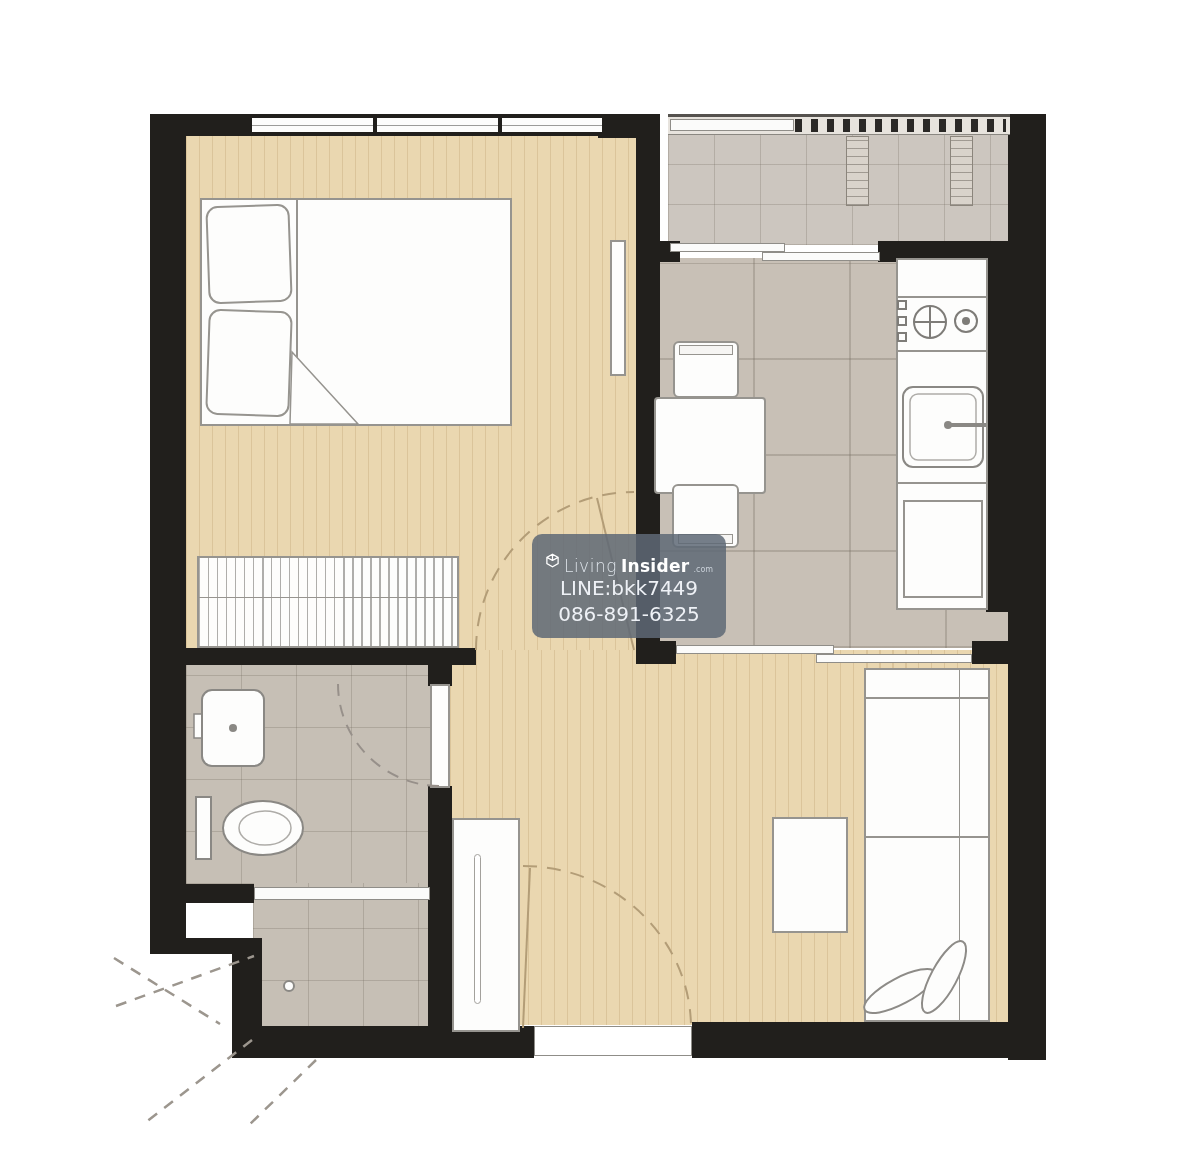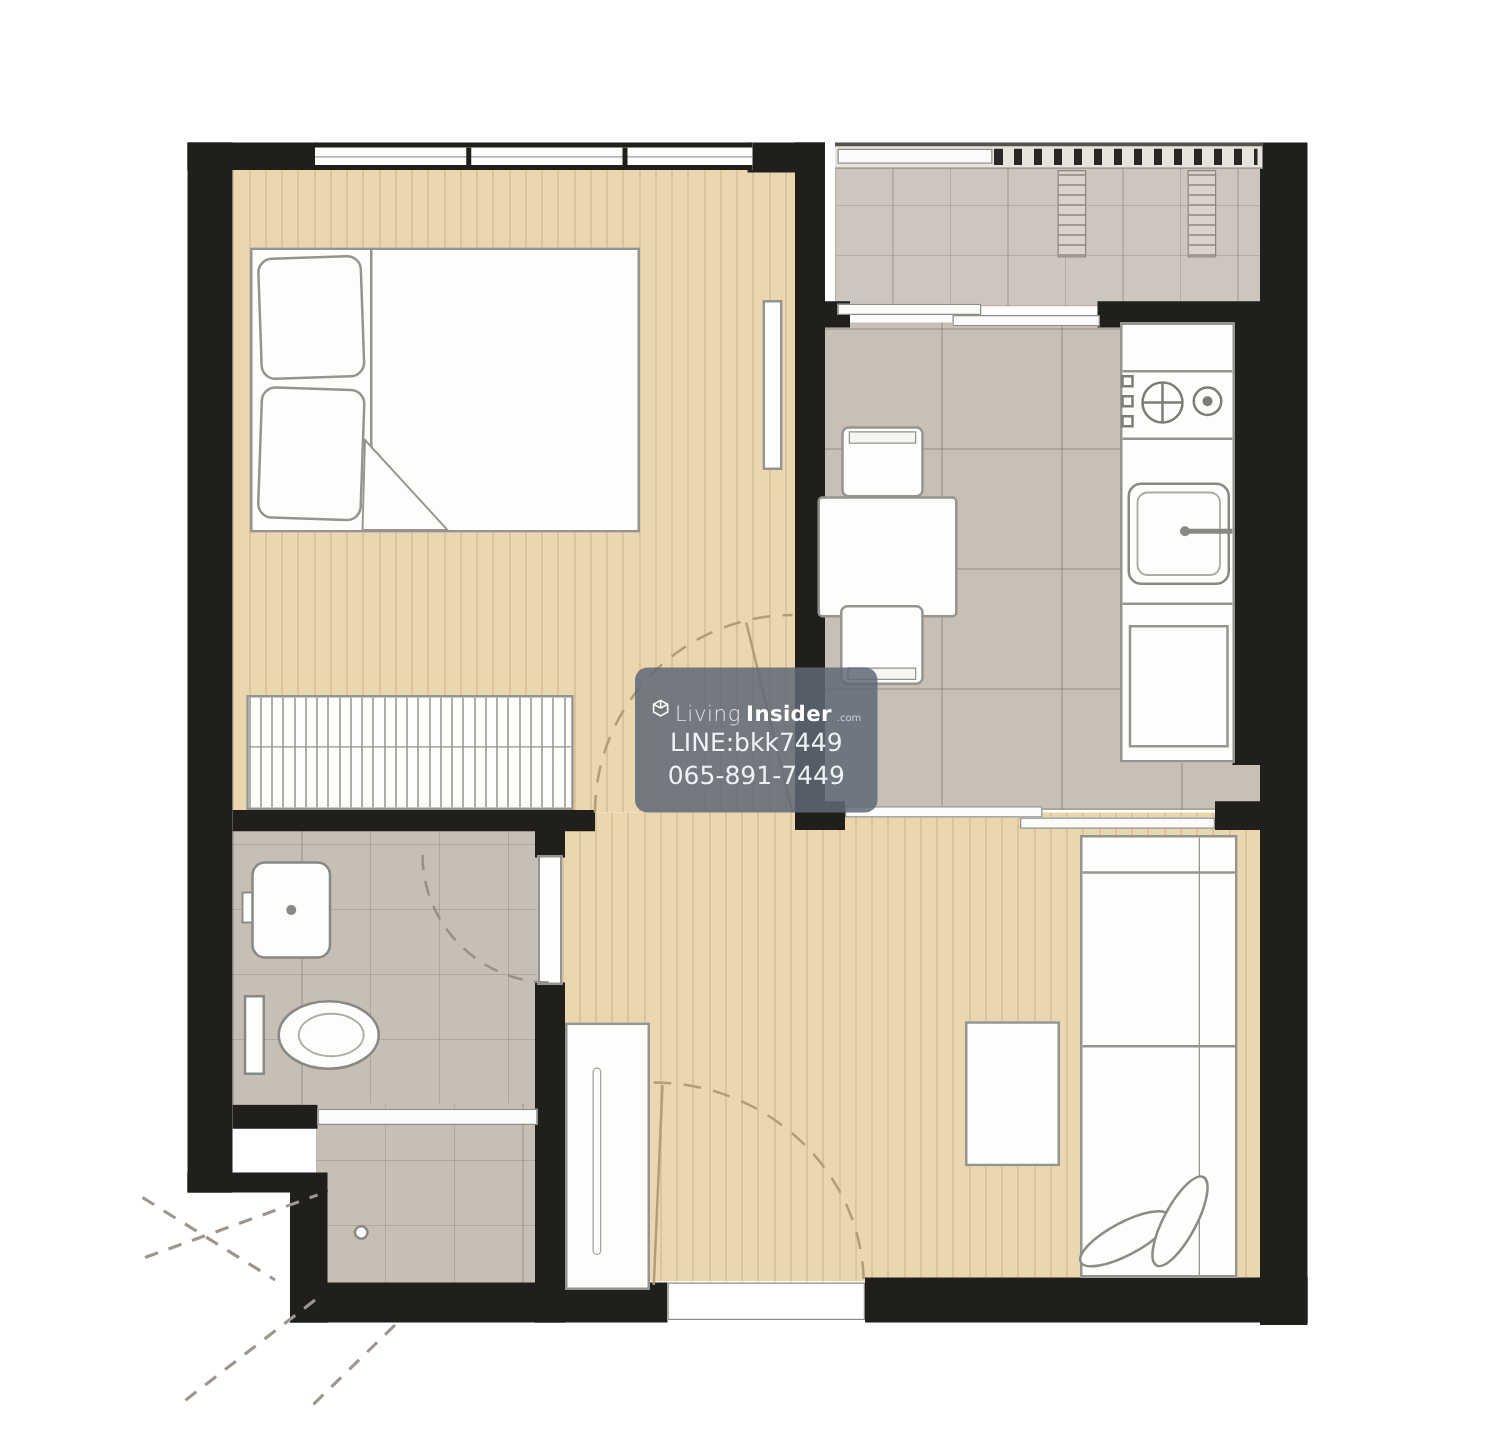--- a/index.html
+++ b/index.html
@@ -24,21 +24,21 @@
   .window{position:absolute;background:#fdfdfc;border-top:4px solid #211f1c;border-bottom:4px solid #211f1c;box-sizing:border-box;}
   .mullion{position:absolute;top:0;bottom:0;width:4px;background:#211f1c;}
   .glassline{position:absolute;left:0;right:0;top:50%;height:1px;background:#9c9c9a;}
   .railing{position:absolute;border-top:3px solid #55524e;border-bottom:1px solid #8a8781;box-sizing:border-box;background:#e7e3dd;}
   .balusters{position:absolute;background-image:repeating-linear-gradient(90deg,#2a2826 0 7px, transparent 7px 16px);}
   .rack{position:absolute;background-color:#d9d3cb;border:1.5px solid #8b857c;box-sizing:border-box;
         background-image:repeating-linear-gradient(0deg, rgba(90,84,76,.45) 0 1.5px, transparent 1.5px 8px);}
   .stripes{background-image:repeating-linear-gradient(90deg, rgba(110,108,104,.55) 0 1.5px, transparent 1.5px 9px);}
   .chairback{position:absolute;left:4px;right:4px;height:10px;border:1.5px solid #96948f;background:#f6f5f3;box-sizing:border-box;}
   svg.overlay{position:absolute;left:0;top:0;z-index:6;pointer-events:none;}
-  .watermark{position:absolute;left:508px;top:534px;width:194px;height:116px;z-index:9;
+  .watermark{position:absolute;left:532px;top:534px;width:194px;height:104px;z-index:9;
              background:rgba(94,104,118,0.85);border-radius:10px;color:#f2f5f8;
              display:flex;flex-direction:column;align-items:center;justify-content:center;gap:1px;}
   .wm-row1{display:flex;align-items:baseline;gap:4px;font-size:17px;line-height:1;}
   .wm-light{font-weight:300;color:#dde3e9;letter-spacing:.5px;}
   .wm-bold{font-weight:700;color:#ffffff;letter-spacing:.3px;margin-top:12px;}
   .wm-tld{font-size:8px;color:#c9d0d8;}
   .wm-line{font-size:20px;color:#eef1f6;line-height:1.25;}
   .z1{z-index:1}.z2{z-index:2}.z3{z-index:3}.z4{z-index:4}
 </style>
 </head>
@@ -190,16 +190,16 @@
   <div class="watermark">
     <div class="wm-row1">
       <svg width="15" height="15" viewBox="0 0 24 24" style="align-self:center;">
         <path d="M12 2 L21 7 L21 17 L12 22 L3 17 L3 7 Z M12 2 L12 12 M3 7 L12 12 M21 7 L12 12" fill="none" stroke="#ffffff" stroke-width="2"></path>
       </svg>
       <span class="wm-light">Living</span>
         <span class="wm-bold">Insider</span>
         <span class="wm-tld">.com</span>
     </div>
     <div class="wm-line">LINE:bkk7449</div>
-    <div class="wm-line">065-891-7449</div>
+    <div class="wm-line">086-891-6325</div>
   </div>
 
 </div>
 
 </body></html>

